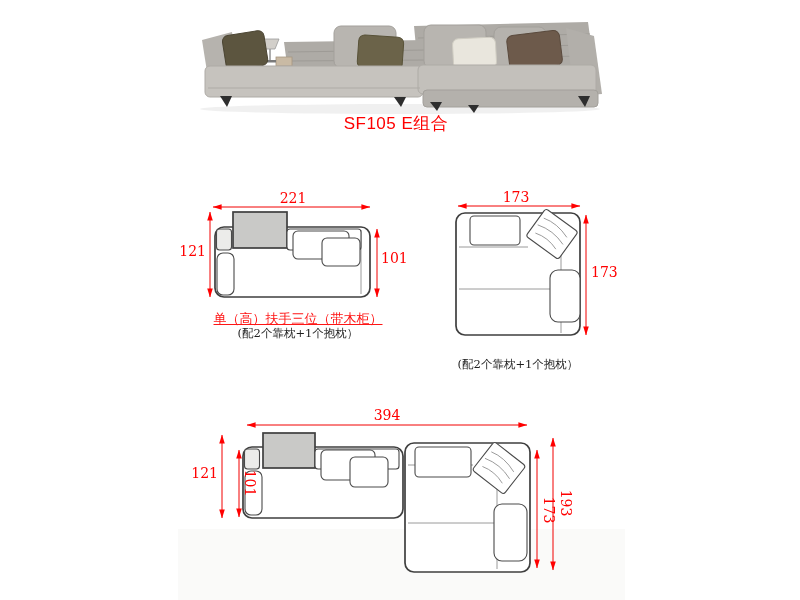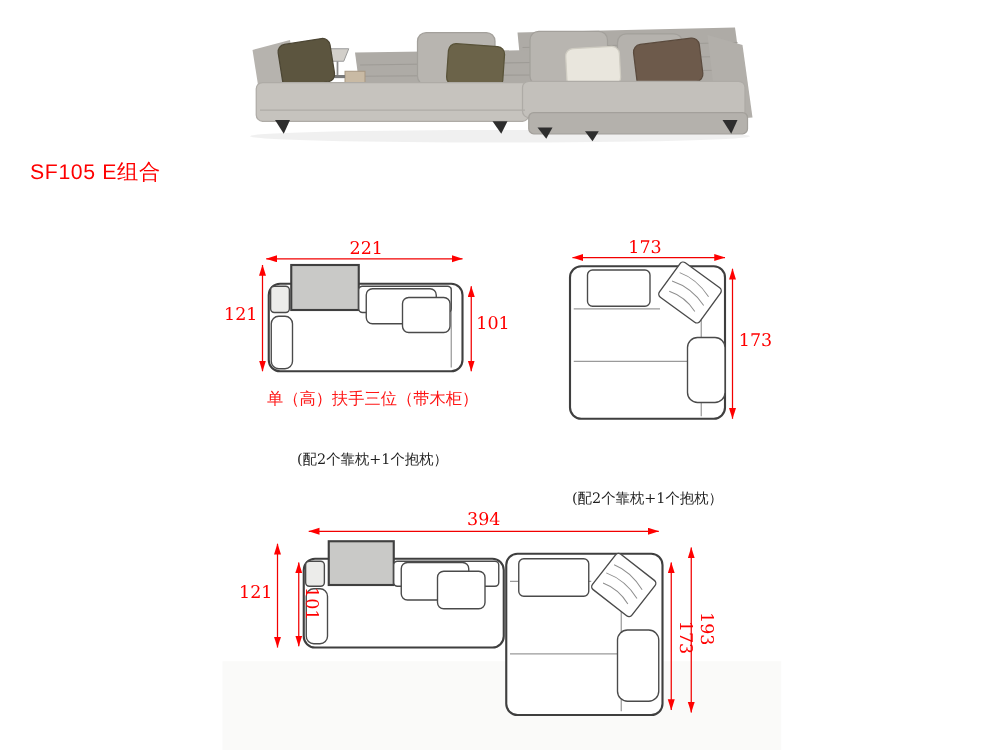--- a/index.html
+++ b/index.html
@@ -4,34 +4,34 @@
 <style>
   * { margin:0; padding:0; box-sizing:border-box; }
   html,body { background:#ffffff; }
   .canvas {
     position:relative; width:800px; height:600px; background:#ffffff;
     font-family:"Liberation Sans","DejaVu Sans",sans-serif; overflow:hidden;
   }
   .bg-band { position:absolute; left:178px; top:529px; width:447px; height:71px; background:#fafaf9; }
   .photo { position:absolute; left:168px; top:4px; width:448px; height:114px; }
   .title {
-    position:absolute; left:0; top:126px; width:792px; text-align:left;
-    font-size:17px; letter-spacing:0.5px; color:#fe0000;padding-left:24px;
+    position:absolute; left:0; top:112px; width:792px; text-align:center;
+    font-size:17px; letter-spacing:0.5px; color:#fe0000;
   }
   svg.diag { position:absolute; overflow:visible; }
   .diag-single { left:183px; top:192px; width:232px; height:125px; }
   .diag-chaise { left:448px; top:190px; width:180px; height:160px; }
   .diag-combo  { left:193px; top:405px; width:390px; height:175px; }
   .label {
     position:absolute; text-align:center;
     font-family:"DejaVu Serif","Liberation Serif",serif;
   }
   .label.red { color:#fe1515; font-size:13px; }
-  .label.note { color:#1f1f1f; font-size:11.5px;margin-top:34px; }
-  .lbl-single      { left:188px; top:310px; width:220px; }
+  .label.note { color:#1f1f1f; font-size:11.5px; }
+  .lbl-single      { left:188px; top:310px; width:220px;text-decoration:underline; }
   .lbl-single-note { left:188px; top:326px; width:220px; }
   .lbl-chaise      { left:448px; top:341px; width:140px; }
   .lbl-chaise-note { left:428px; top:357px; width:180px; }
   .dim-text { font-family:"DejaVu Serif","Liberation Serif",serif; font-size:14px; fill:#ff0000; }
   .dim-line { stroke:#f20000; stroke-width:1; }
   .outline  { fill:#ffffff; stroke:#3f3f3f; stroke-width:1.7; stroke-linejoin:round; }
   .cushion  { fill:#ffffff; stroke:#4a4a4a; stroke-width:1.1; stroke-linejoin:round; }
   .innerline{ stroke:#9a9a9a; stroke-width:1; fill:none; }
   .fold     { stroke:#8d8d8d; stroke-width:0.8; fill:none; }
 </style>

